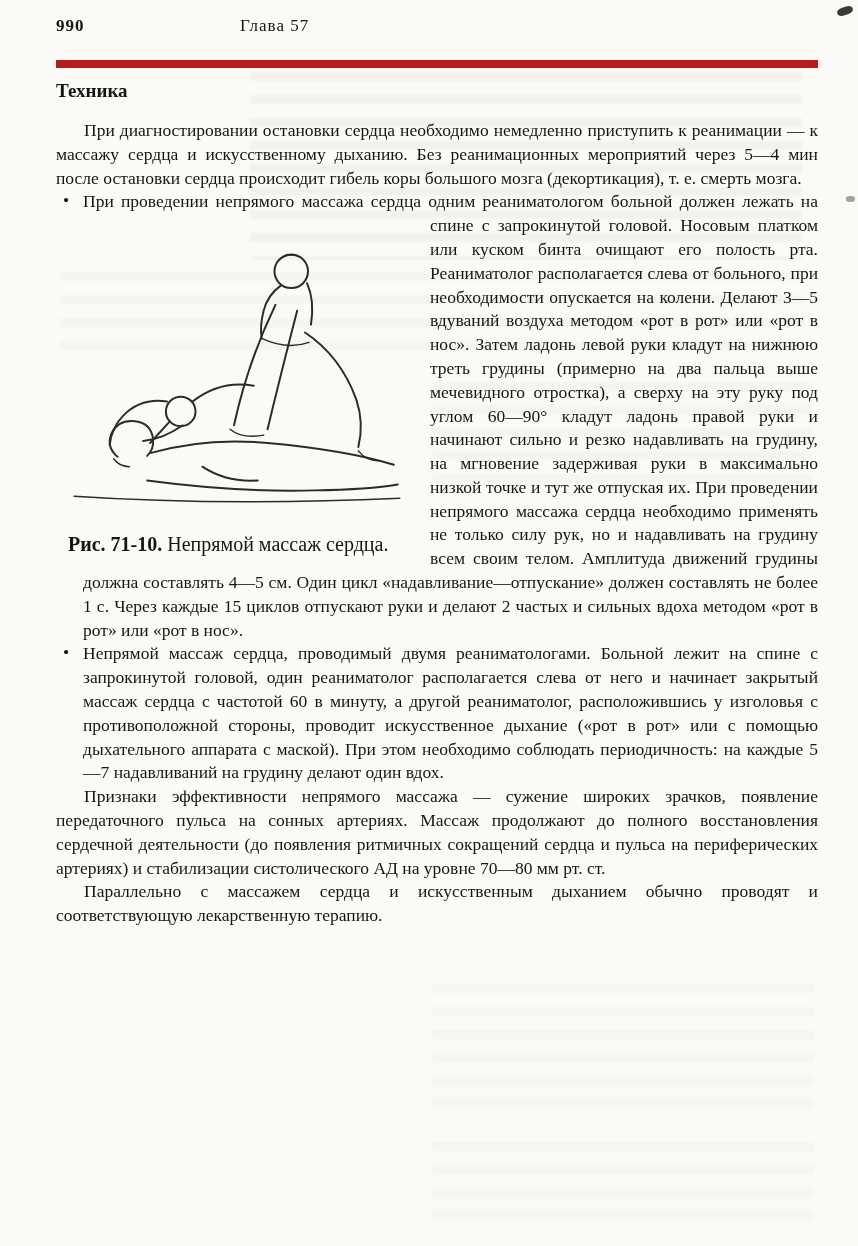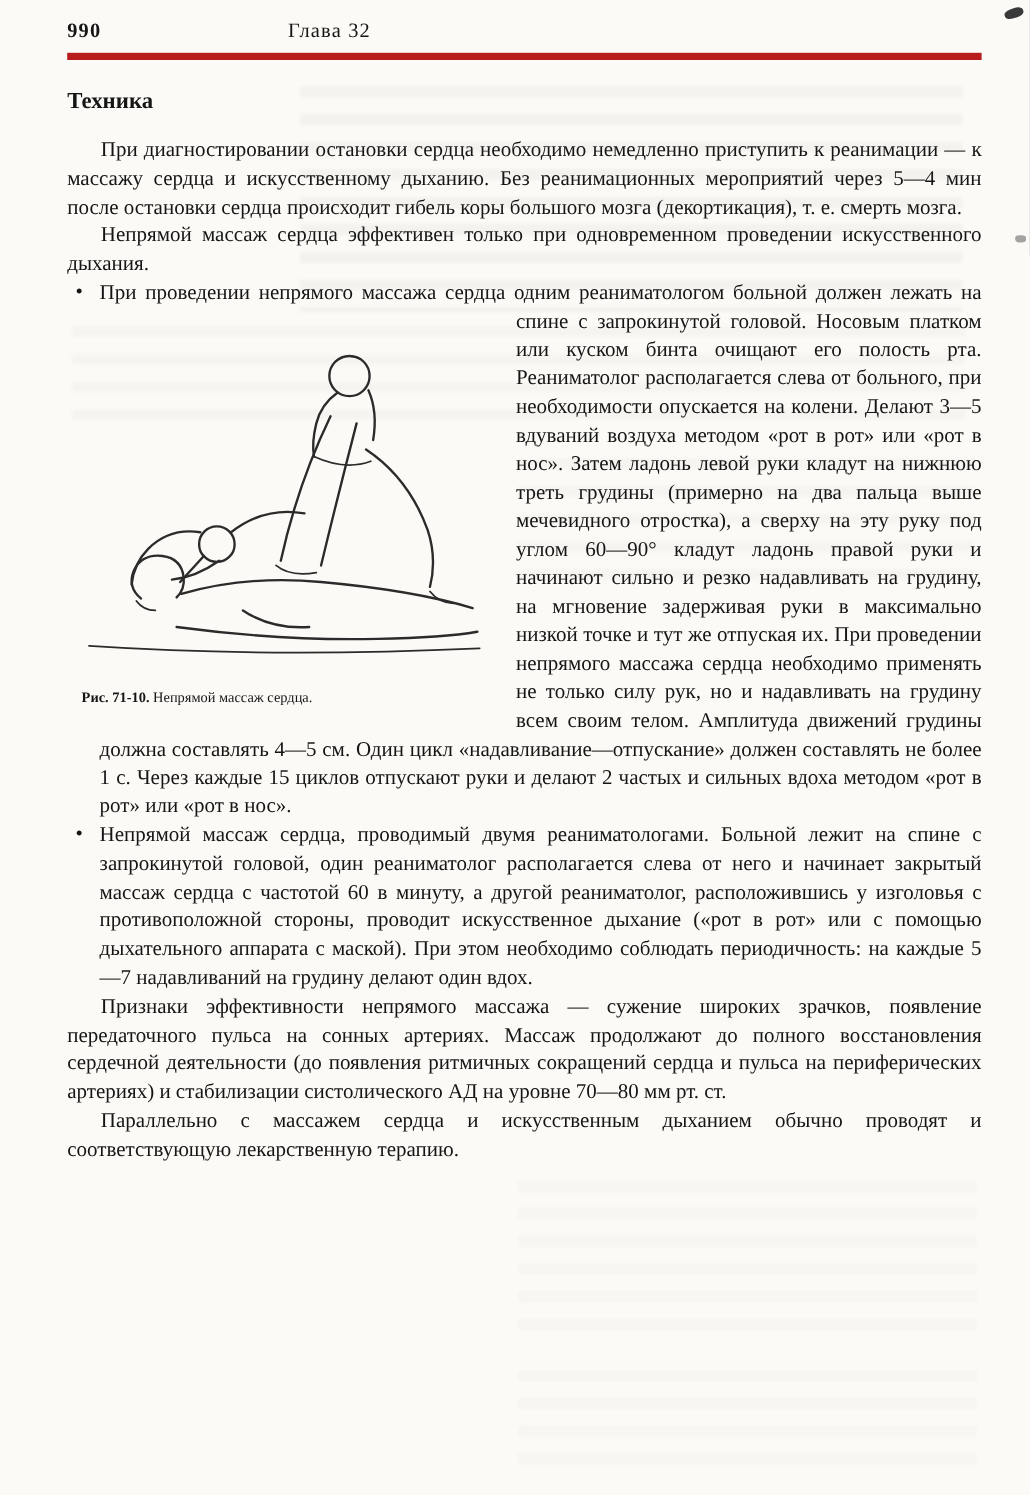--- a/index.html
+++ b/index.html
@@ -16,31 +16,31 @@
     font-size: 17.5px;
     line-height: 1.36;
     overflow: hidden;
   }
 
   
   .running-head {
     display: flex;
     align-items: flex-start;
     font-size: 17px;
-    border-bottom: 6px solid #b91c1c;
-    padding-bottom: 7px;
+    border-bottom: 8px solid #b91c1c;
+    padding-bottom: 23px;
   }
   .page-number { font-weight: bold; width: 112px; letter-spacing: 1px; }
   .book-title  { letter-spacing: 2.5px; }
   .chapter     { margin-left: 72px; letter-spacing: 1px; }
 
   .section-heading {
     font-weight: bold;
     font-size: 19px;
-    margin: 22px 0 15px 0;
+    margin: 10px 0 15px 0;
   }
 
   .para {
     text-align: justify;
     text-indent: 28px;
     margin: 0;
   }
   .bullet {
     padding-left: 27px;
     text-indent: 0;
@@ -54,21 +54,21 @@
 
   .figure-float {
     float: left;
     width: 356px;
     margin: 8px 18px 6px -27px;
   }
   figure { padding: 0; }
   .caption {
     display: block;
     margin: 6px 0 0 12px;
-    font-size: 12px;
+    font-size: 20px;
     text-align: left;
     text-indent: 0;
   }
   .cap-label { font-weight: bold; }
 
   
   .ghost {
     position: absolute;
     pointer-events: none;
     background: repeating-linear-gradient(
@@ -99,27 +99,26 @@
   <div class="ghost" style="left:60px;  top:272px; width:744px; height:84px; opacity:.35;"></div>
   <div class="ghost" style="left:432px; top:382px; width:380px; height:108px; opacity:.35;"></div>
   <div class="ghost" style="left:432px; top:984px; width:382px; height:132px; opacity:.3;"></div>
   <div class="ghost" style="left:432px; top:1142px; width:382px; height:88px; opacity:.3;"></div>
 
   <div class="noise" style="right:5px; top:7px; width:16px; height:8px; transform:rotate(-18deg);"></div>
   <div class="noise" style="right:3px; top:196px; width:9px; height:6px; opacity:.45;"></div>
 
   <div class="running-head">
     <span class="page-number">990</span>
-    <span class="chapter">Глава 32</span>
+    <span class="chapter">Глава 57</span>
   </div>
 
   <div class="section-heading">Техника</div>
 
   <div class="para">При диагностировании остановки сердца необходимо немедленно приступить к реанимации — к массажу сердца и искусственному дыханию. Без реанимационных мероприятий через 5—4 мин после остановки сердца происходит гибель коры большого мозга (декортикация), т. е. смерть мозга.</div>
-  <div class="para">Непрямой массаж сердца эффективен только при одновременном проведении искусственного дыхания.</div>
 
   <div class="para bullet">
     <span class="marker">•</span>
     <span>При проведении непрямого массажа сердца одним реаниматологом больной должен лежать на спине с запрокинутой головой. Носовым платком</span>
     <figure class="figure-float">
       <svg viewBox="0 0 360 300" width="356" height="296" aria-hidden="true">
         <g fill="none" stroke="#2b2b2b" stroke-width="2" stroke-linecap="round" stroke-linejoin="round">
 
           <path d="M18 278 q150 10 330 2" stroke-width="1.5"></path>
 

